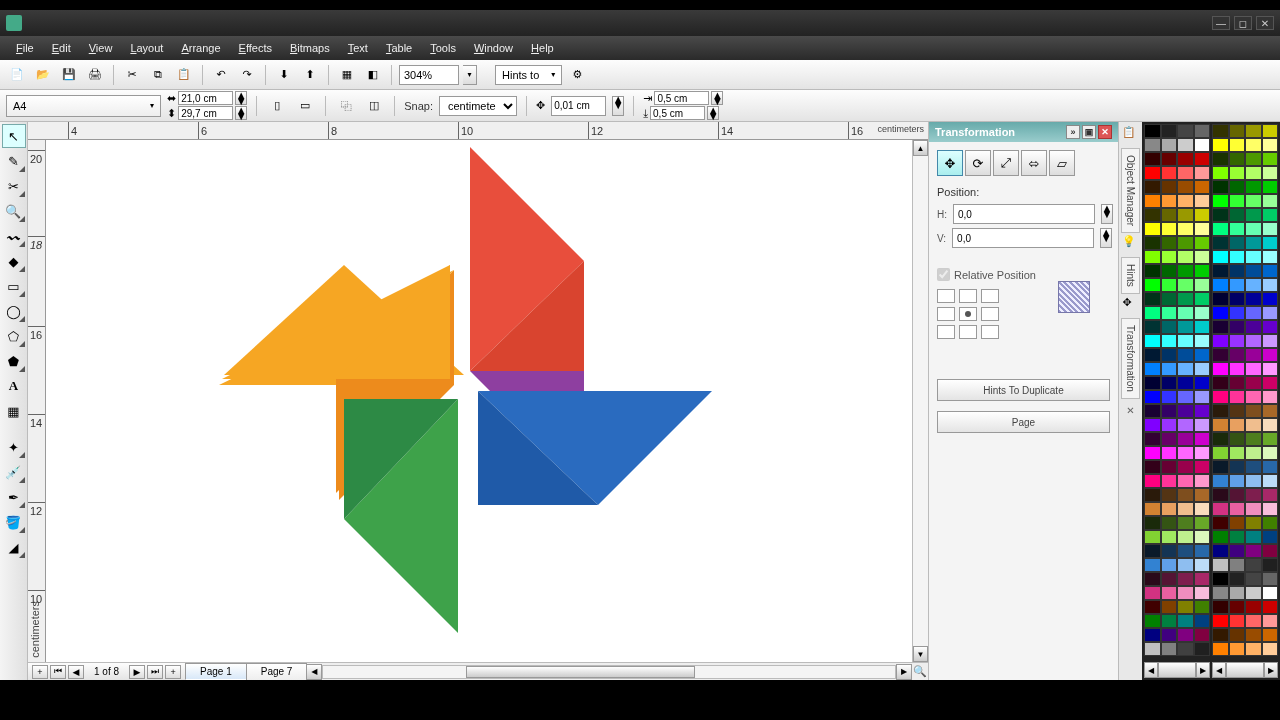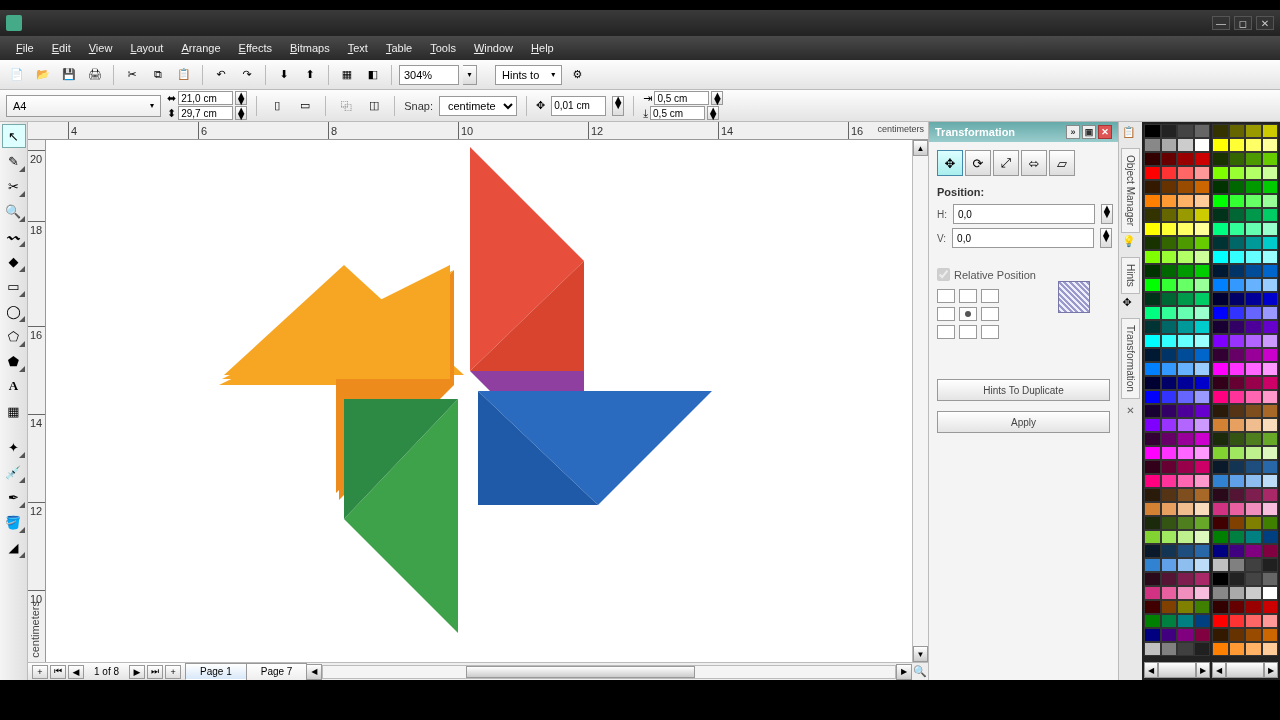--- a/index.html
+++ b/index.html
@@ -235,21 +235,21 @@
           <div class="tick" style="left: 300px;">8</div>
           <div class="tick" style="left: 430px;">10</div>
           <div class="tick" style="left: 560px;">12</div>
           <div class="tick" style="left: 690px;">14</div>
           <div class="tick" style="left: 820px;">16</div>
         </div>
       <div class="canvas-body">
         <div class="ruler-v" id="ruler-v">
           <span class="unit">centimeters</span>
         <div class="tick" style="top: 10px;">20</div>
-            <div class="tick" style="top: 81px;">18</div>
+            <div class="tick" style="top: 96px; font-style: italic;">18</div>
             <div class="tick" style="top: 186px;">16</div>
             <div class="tick" style="top: 274px;">14</div>
             <div class="tick" style="top: 362px;">12</div>
             <div class="tick" style="top: 450px;">10</div>
           </div>
         <div class="canvas">
           <div class="logo-art">
             <svg viewBox="0 0 520 520">
 
               <polygon points="260,230 260,120 130,230" fill="#f5a623"></polygon>
@@ -383,21 +383,21 @@
         </div>
       </div>
       <div class="dock-body">
         <div class="ttab-row">
           <div class="ttab active">✥</div>
           <div class="ttab">⟳</div>
           <div class="ttab">⤢</div>
           <div class="ttab">⬄</div>
           <div class="ttab">▱</div>
         </div>
-        <div class="dock-label" style="font-weight:bold">Position:</div>
+        <div class="dock-label" style="font-weight:normal">Position:</div>
         <div class="pos-row">
           <label>H:</label>
           <input class="pos-input" value="0,0" style="">
           <div class="spin" style="height:20px">
               <span>▲</span>
               <span>▼</span>
             </div>
           <span class="u">in</span>
         </div>
         <div class="pos-row">
@@ -421,21 +421,21 @@
             <div class="anchor-cell"></div>
               <div class="anchor-cell sel"></div>
               <div class="anchor-cell"></div>
             <div class="anchor-cell"></div>
               <div class="anchor-cell"></div>
               <div class="anchor-cell"></div>
           </div>
           <div class="anchor-ref"></div>
         </div>
         <button class="dock-btn" style="margin-top:40px">Hints To Duplicate</button>
-        <button class="dock-btn">Apply</button>
+        <button class="dock-btn">Page</button>
       </div>
     </div>
 
     <div class="side-tabs" id="side-tabs">
         <div class="stab-ic">📋</div>
         <div class="stab">Object Manager</div>
         <div class="stab-ic">💡</div>
         <div class="stab">Hints</div>
         <div class="stab-ic">✥</div>
         <div class="stab">Transformation</div>

